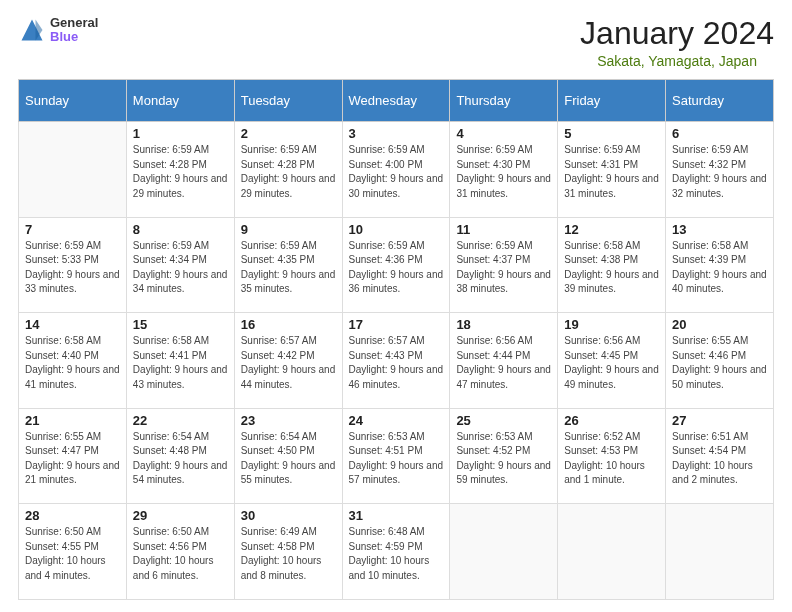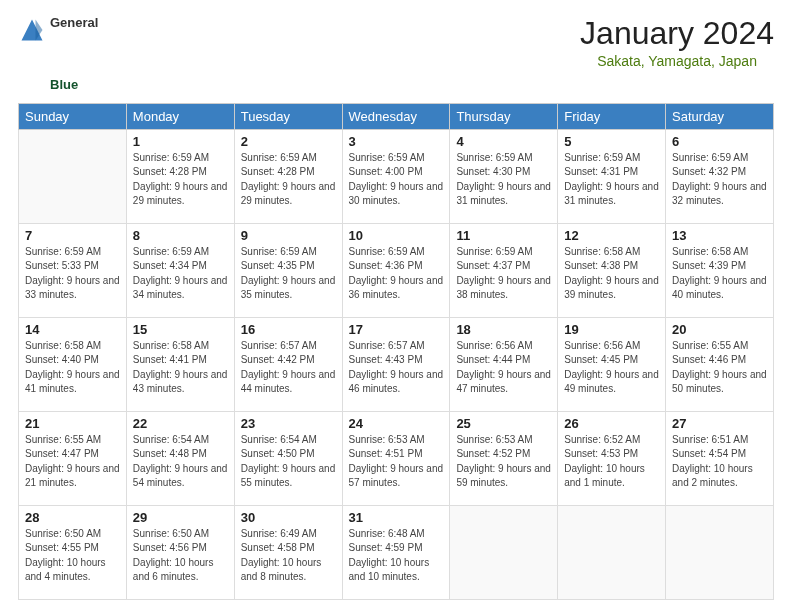--- a/index.html
+++ b/index.html
@@ -28,21 +28,21 @@
       gap: 4px;
     }
     .logo-text {
       display: flex;
       flex-direction: column;
       font-size: 13px;
       font-weight: bold;
       line-height: 1.1;
     }
     .logo-general { color: #333; }
-    .logo-blue { color: #14532d; margin-top: 48px; }
+    .logo-blue { color: #8b5cf6; }
     .logo-icon {
       width: 28px;
       height: 28px;
     }
     .title-block {
       text-align: center;
     }
     .main-title {
       font-size: 32px;
       font-weight: 300;
@@ -58,21 +58,21 @@
       flex: 1;
       border: 1px solid #ccc;
       border-collapse: collapse;
       width: 100%;
       table-layout: fixed;
     }
     .calendar th {
       background-color: #3a7fc1;
       color: #fff;
       text-align: left;
-      padding: 5px 6px;
+      padding: 13px 6px;
       font-size: 13px;
       font-weight: normal;
       border: 1px solid #ccc;
     }
     .calendar td {
       vertical-align: top;
       padding: 4px 6px;
       border: 1px solid #ddd;
       font-size: 10.5px;
       color: #333;

